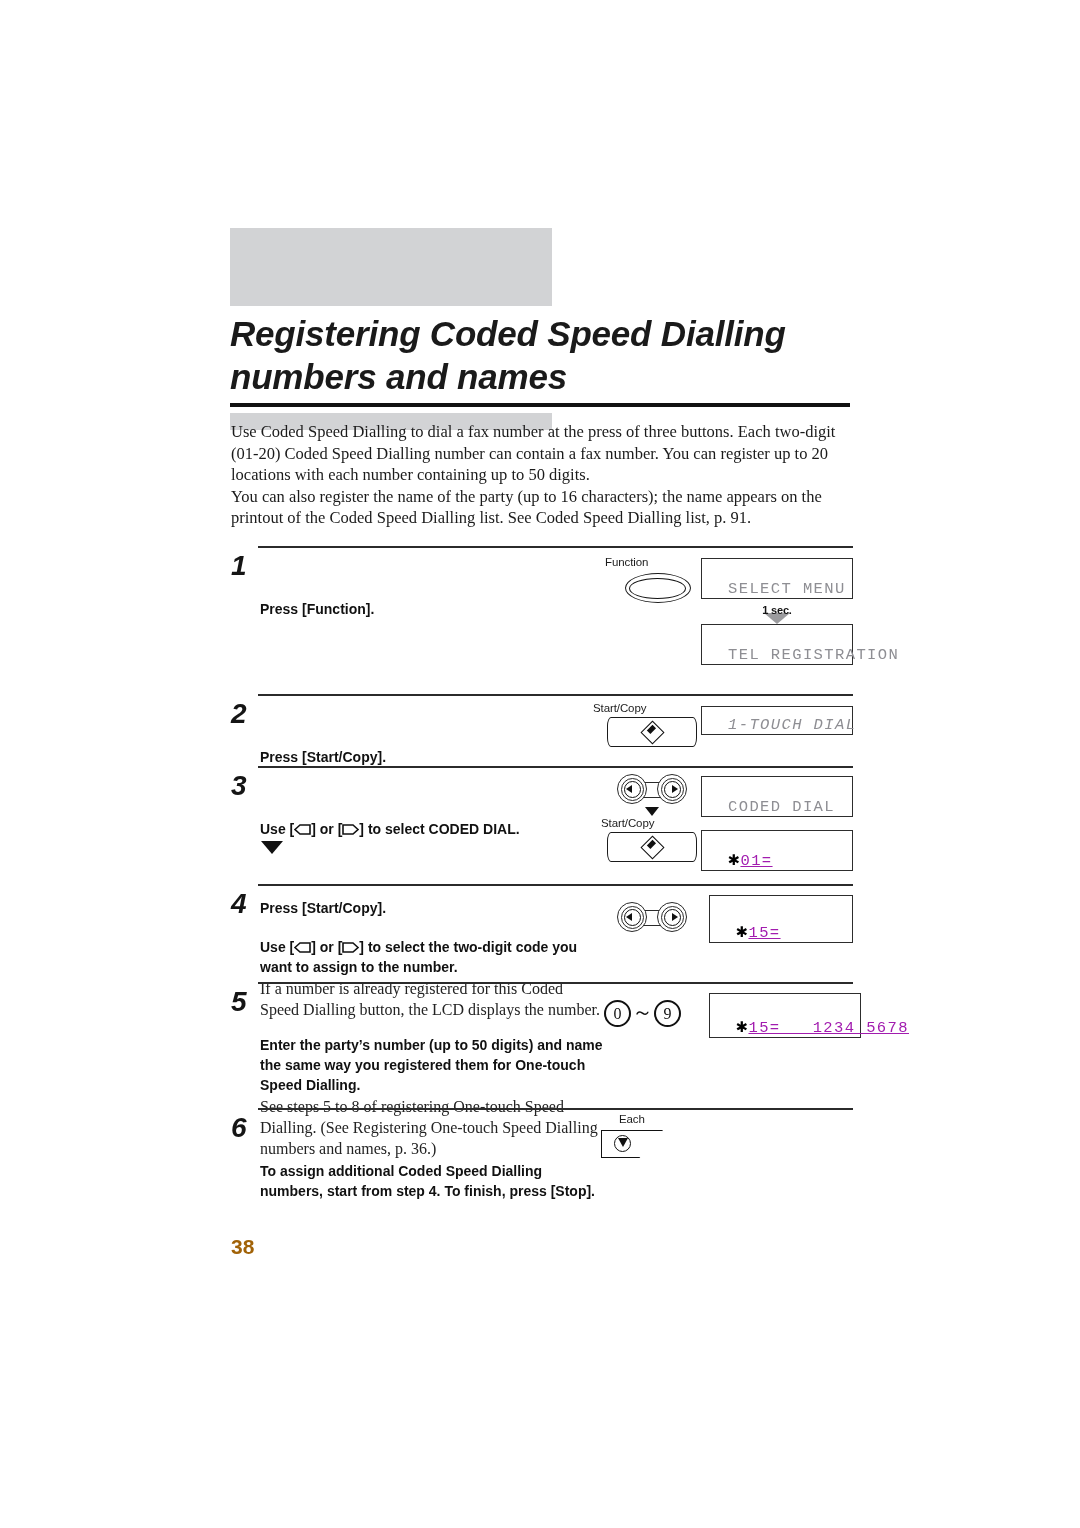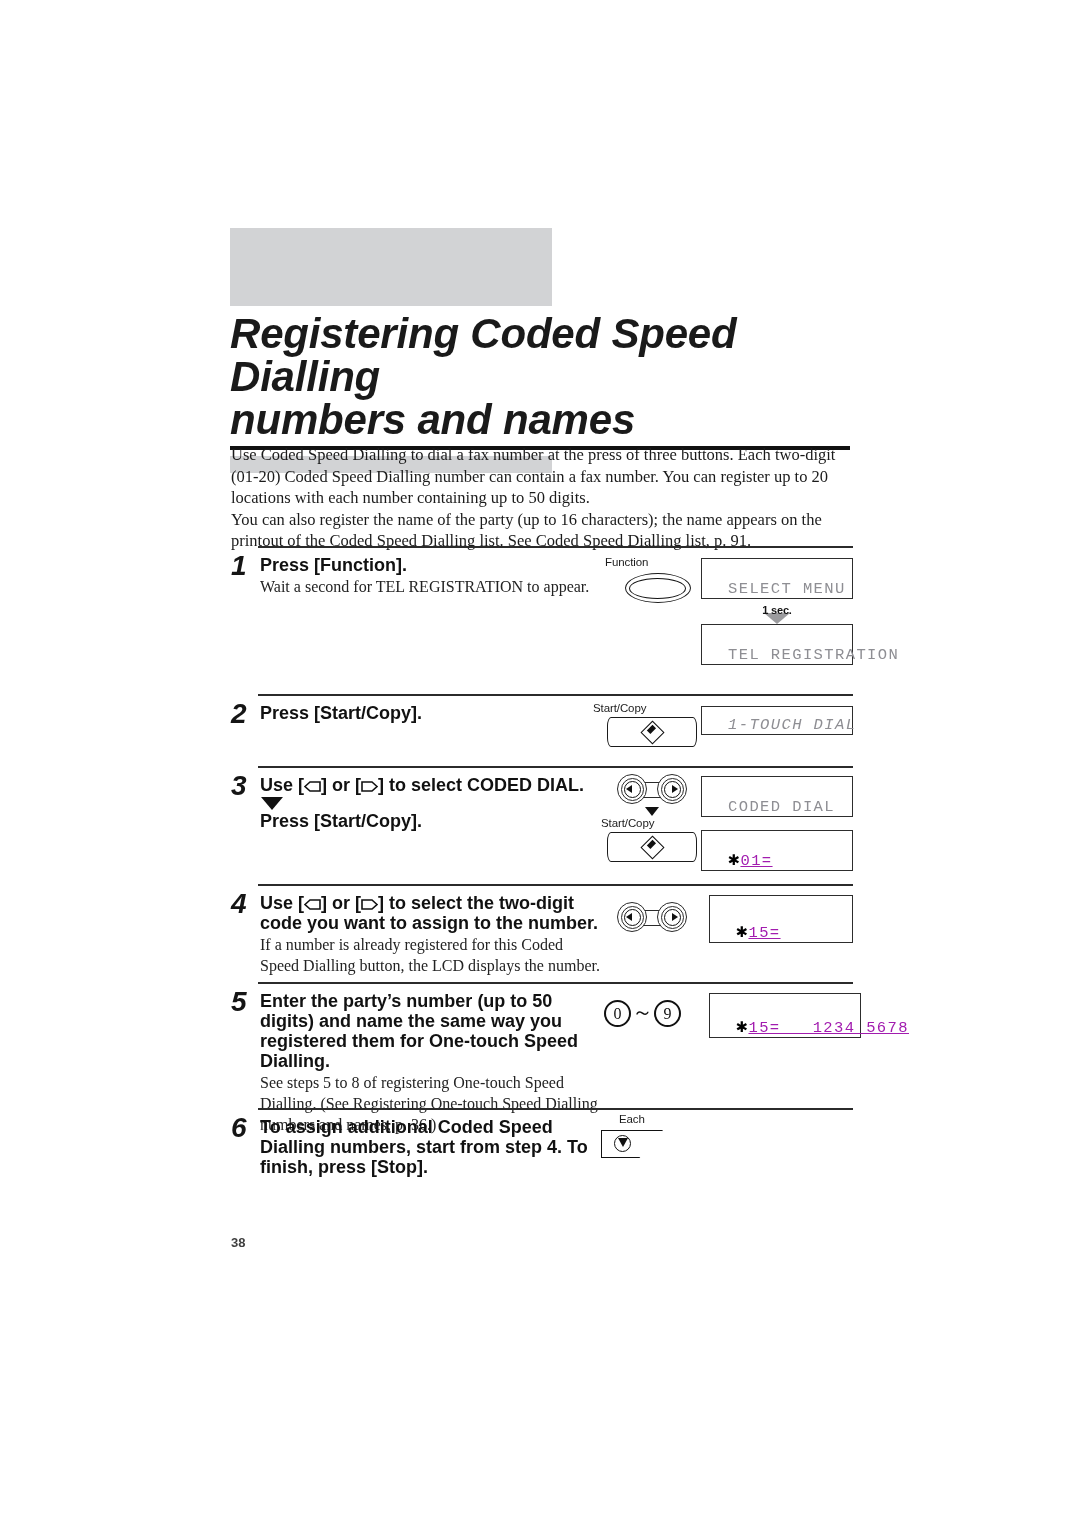--- a/index.html
+++ b/index.html
@@ -31,39 +31,39 @@
   .gray-bar-bottom {
     width: 322px;
     height: 17px;
     background: #d2d3d5;
     margin-top: 6px;
   }
   #page-title {
     font-family: "Liberation Sans", sans-serif;
     font-style: italic;
     font-weight: bold;
-    font-size: 42px;
+    font-size: 35px;
     line-height: 43px;
     letter-spacing: -0.2px;
     color: #1a1a1a;
     padding-top: 6px;
     width: 600px;
   }
   .title-rule {
     width: 620px;
     height: 4px;
     background: #111;
     margin-top: 5px;
   }
 
   
   #intro {
     position: absolute;
     left: 231px;
-    top: 444px;
+    top: 421px;
     width: 622px;
     font-size: 16.5px;
     line-height: 21.5px;
     color: #1b1b1b;
   }
   #intro p { margin: 0; }
 
   
   .step {
     position: absolute;
@@ -92,23 +92,24 @@
   }
   .step-body {
     position: absolute;
     left: 29px;
     top: 9px;
     width: 345px;
   }
   .step-head {
     font-family: "Liberation Sans", sans-serif;
     font-weight: bold;
-    font-size: 18px;
+    font-size: 14px;
     line-height: 20px;
     color: #111;
+    margin-top: 44px;
   }
   .step-sub {
     font-family: "Liberation Serif", serif;
     font-size: 16px;
     line-height: 21px;
     color: #232323;
     margin-top: 1px;
   }
   .arrow-down-big {
     width: 0; height: 0;
@@ -336,22 +337,22 @@
     margin: -3px auto 0 auto;
   }
 
   
   #page-number {
     position: absolute;
     left: 231px;
     top: 1235px;
     font-family: "Liberation Sans", sans-serif;
     font-weight: bold;
-    font-size: 13px;
-    color: #404040;
+    font-size: 21px;
+    color: #a16207;
   }
 </style>
 </head>
 <body>
 
 <div id="title-block">
   <div class="gray-bar-top"></div>
   <div id="page-title">
     <span>Registering Coded Speed Dialling</span><br>
     <span>numbers and names</span>
@@ -363,21 +364,20 @@
 <div id="intro">
   <p>Use Coded Speed Dialling to dial a fax number at the press of three buttons. Each two-digit (01-20) Coded Speed Dialling number can contain a fax number. You can register up to 20 locations with each number containing up to 50 digits.</p>
   <p>You can also register the name of the party (up to 16 characters); the name appears on the printout of the Coded Speed Dialling list. See Coded Speed Dialling list, p. 91.</p>
 </div>
 
 <div class="step" style="top:546px;">
   <div class="step-rule"></div>
   <div class="step-num">1</div>
   <div class="step-body">
     <div class="step-head">Press [Function].</div>
-    <div class="step-sub">Wait a second for TEL REGISTRATION to appear.</div>
   </div>
 
   <div class="hw" style="left:374px; top:10px; width:105px;">
     <div class="hw-label">Function</div>
     <div class="fn-btn" style="margin:4px auto 0 auto;"></div>
   </div>
 
   <div class="lcd" style="left:470px; top:12px; width:152px; height:41px;">
     <span>SELECT MENU</span>
   </div>

